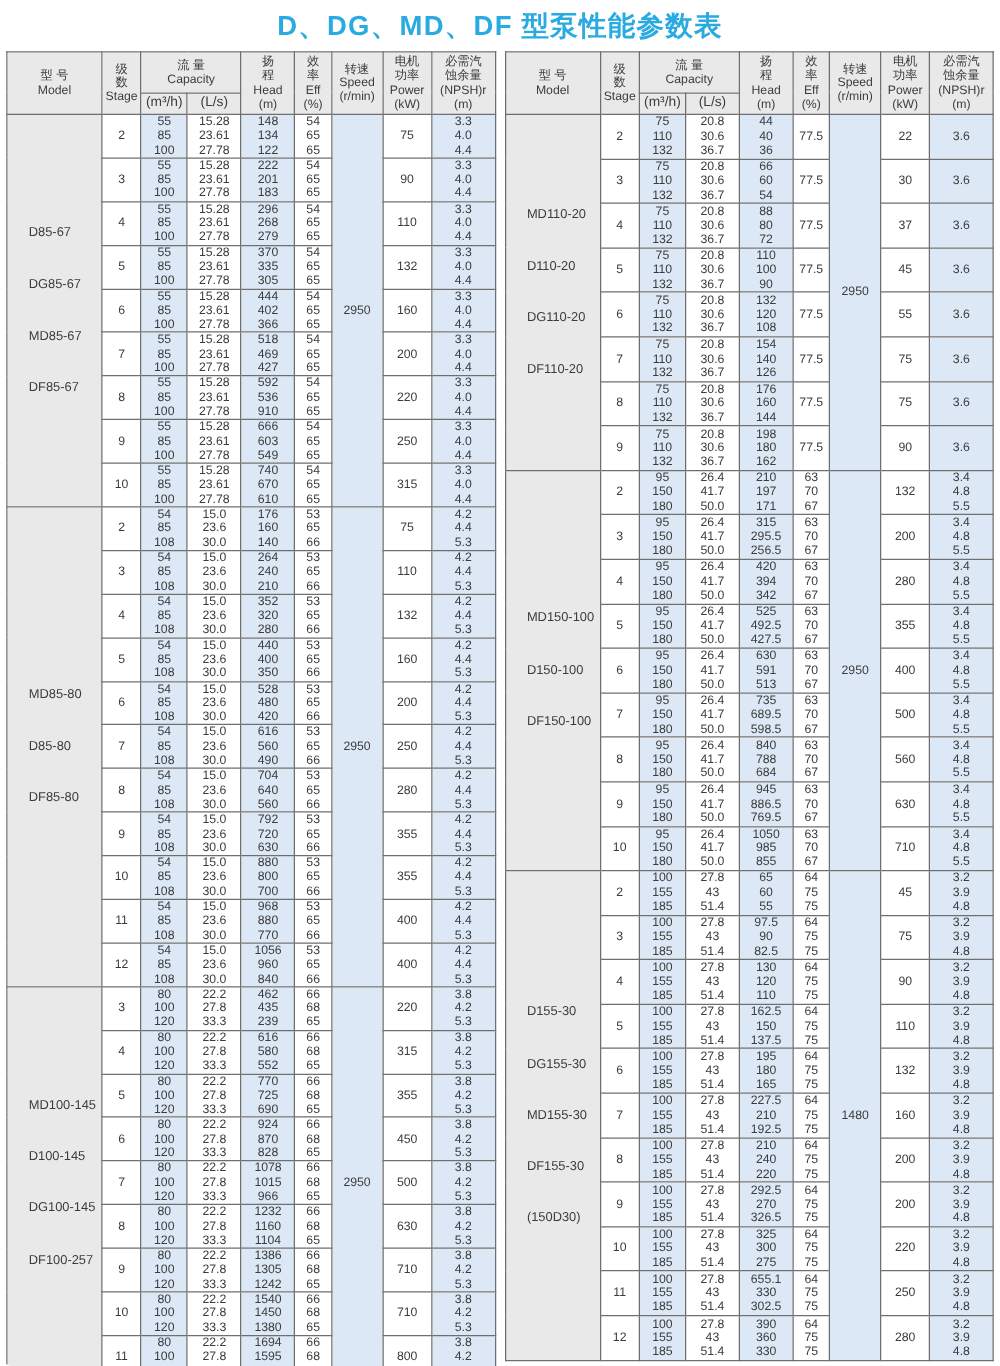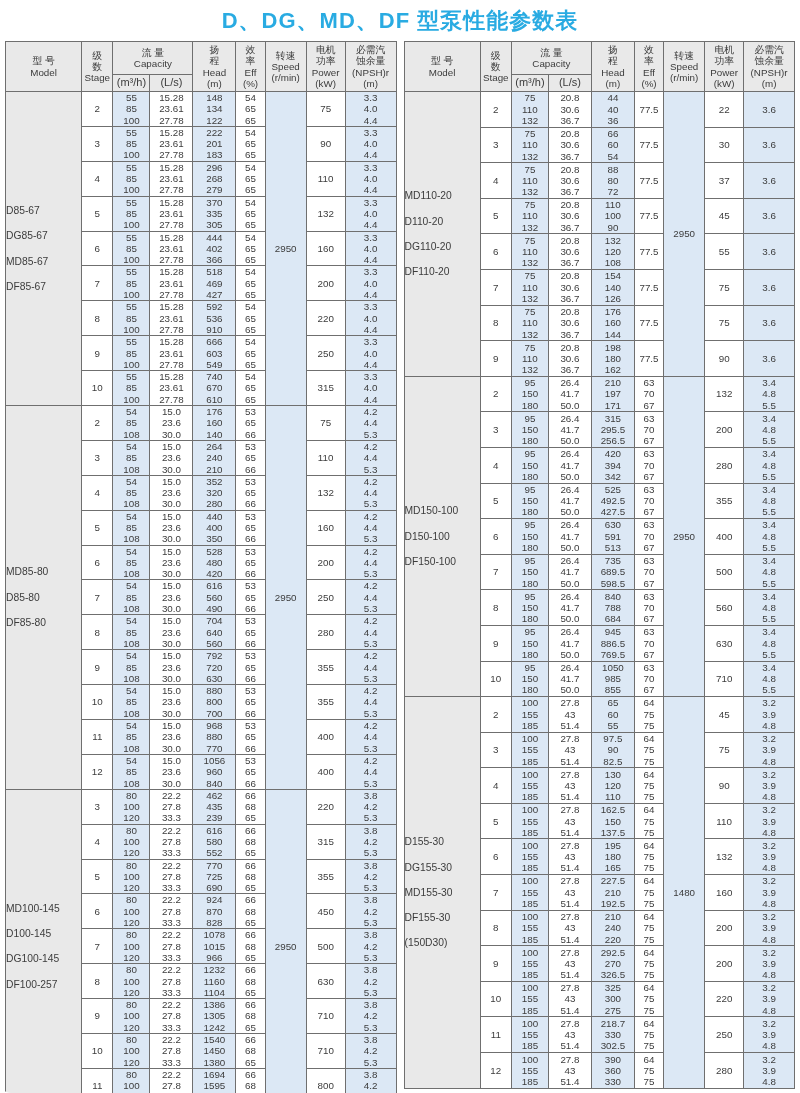--- a/index.html
+++ b/index.html
@@ -11,21 +11,21 @@
   .tbl-holder{ flex:1 1 0; height:100%; }
   table{ border-collapse:collapse; table-layout:fixed; width:100%; height:100%;
     font-size:9.8px; line-height:11.3px; }
   th,td{ border:1px solid #6f6f6f; padding:0; text-align:center; vertical-align:middle;
     overflow:hidden; }
   table{ border:1.5px solid #4a4a4a; }
   thead th{ background:#e9e9e9; font-weight:normal; white-space:pre-line; font-size:9.8px; }
   thead{ height:50px; }
   .c-blue{ background:#dce8f5; }
   .model-cell{ background:#e9e9e9; text-align:left; vertical-align:middle; }
-  .model-cell div{ padding-left:0; margin:14px 0; font-size:10.3px; white-space:nowrap; }
+  .model-cell div{ padding-left:17px; margin:30px 0; font-size:10.3px; white-space:nowrap; }
   .cap-units th{ font-size:11px; }
   td div{ white-space:nowrap; }
   .col-model{width:19.5%;} .col-stage{width:8%;} .col-m3h{width:9.5%;}
   .col-ls{width:11%;} .col-head{width:11%;} .col-eff{width:7.5%;}
   .col-speed{width:10.5%;} .col-power{width:10%;} .col-npsh{width:13%;}
 </style>
 </head>
 <body>
 
 <div class="page">
@@ -1977,21 +1977,21 @@
                 <div>100</div>
                 <div>155</div>
                 <div>185</div>
               </td>
               <td>
                 <div>27.8</div>
                 <div>43</div>
                 <div>51.4</div>
               </td>
               <td class="c-blue">
-                <div>218.7</div>
+                <div>655.1</div>
                 <div>330</div>
                 <div>302.5</div>
               </td>
               <td>
                 <div>64</div>
                 <div>75</div>
                 <div>75</div>
               </td>
               <td>
                 <div>250</div>

